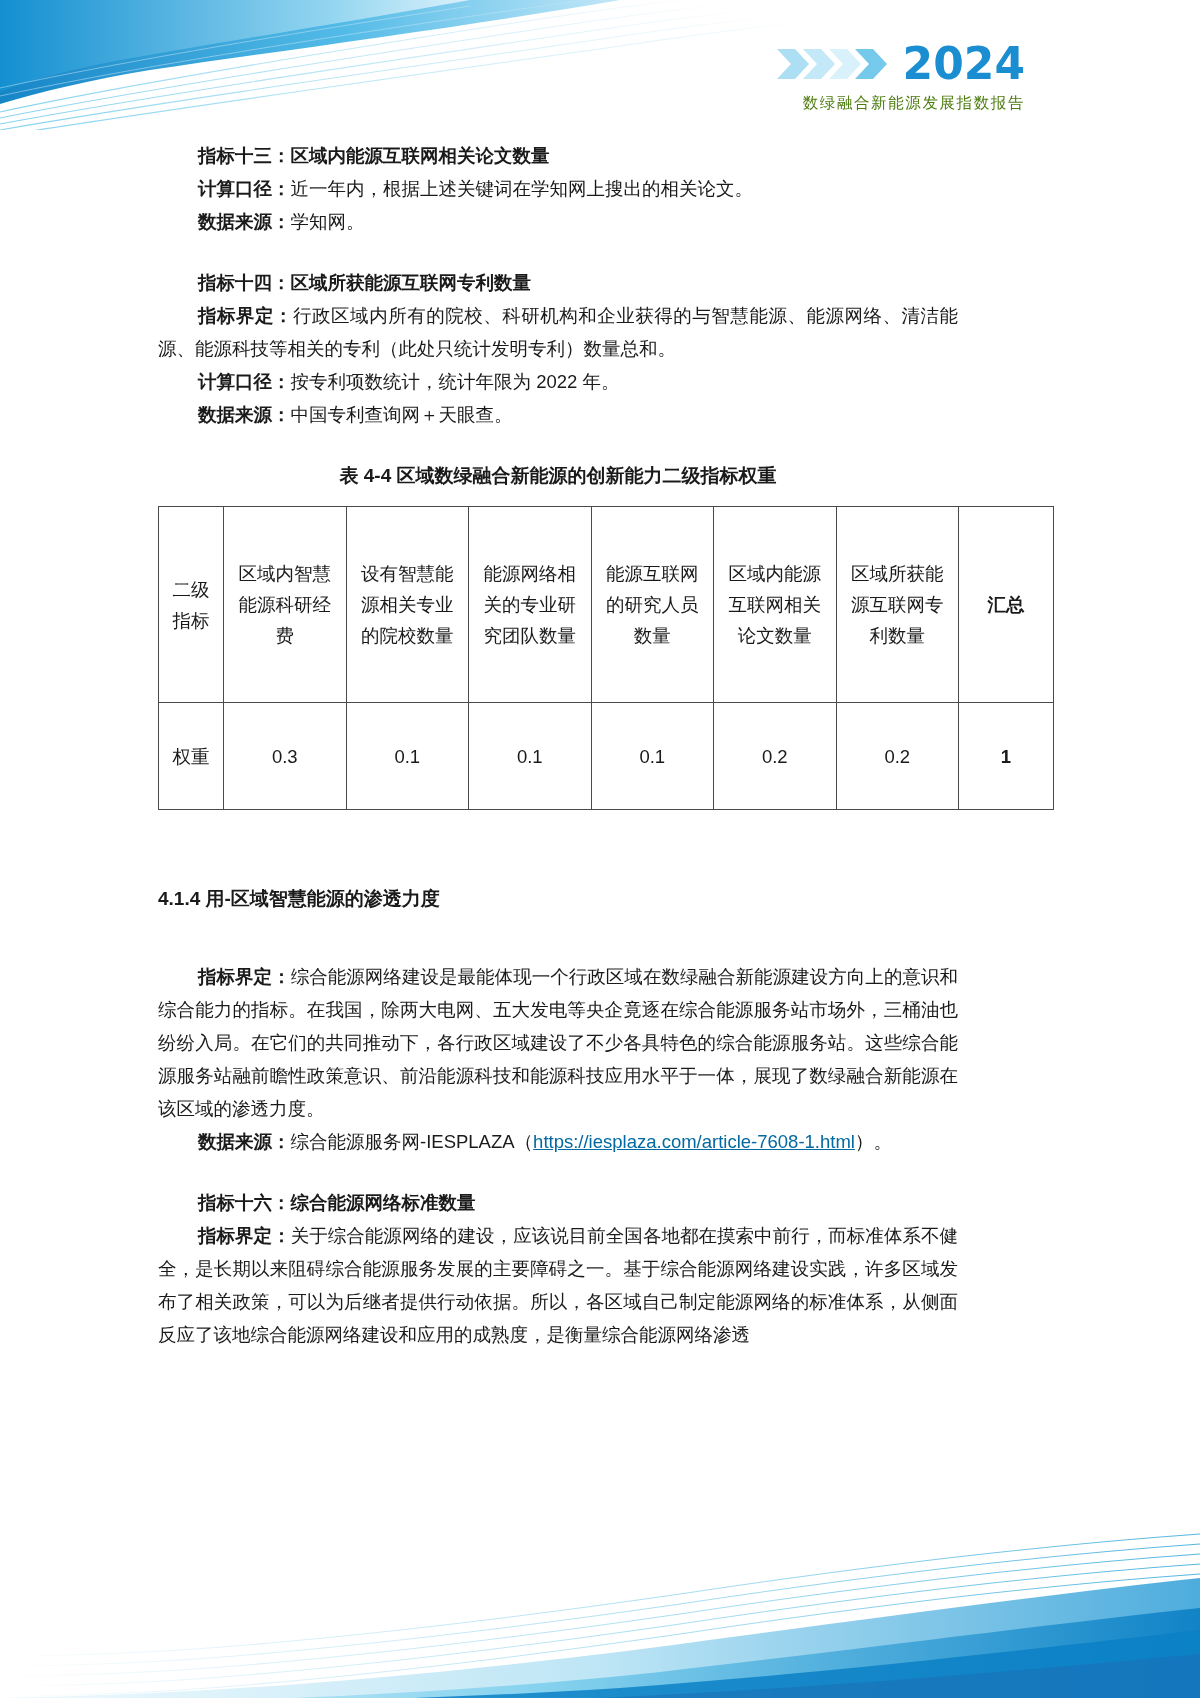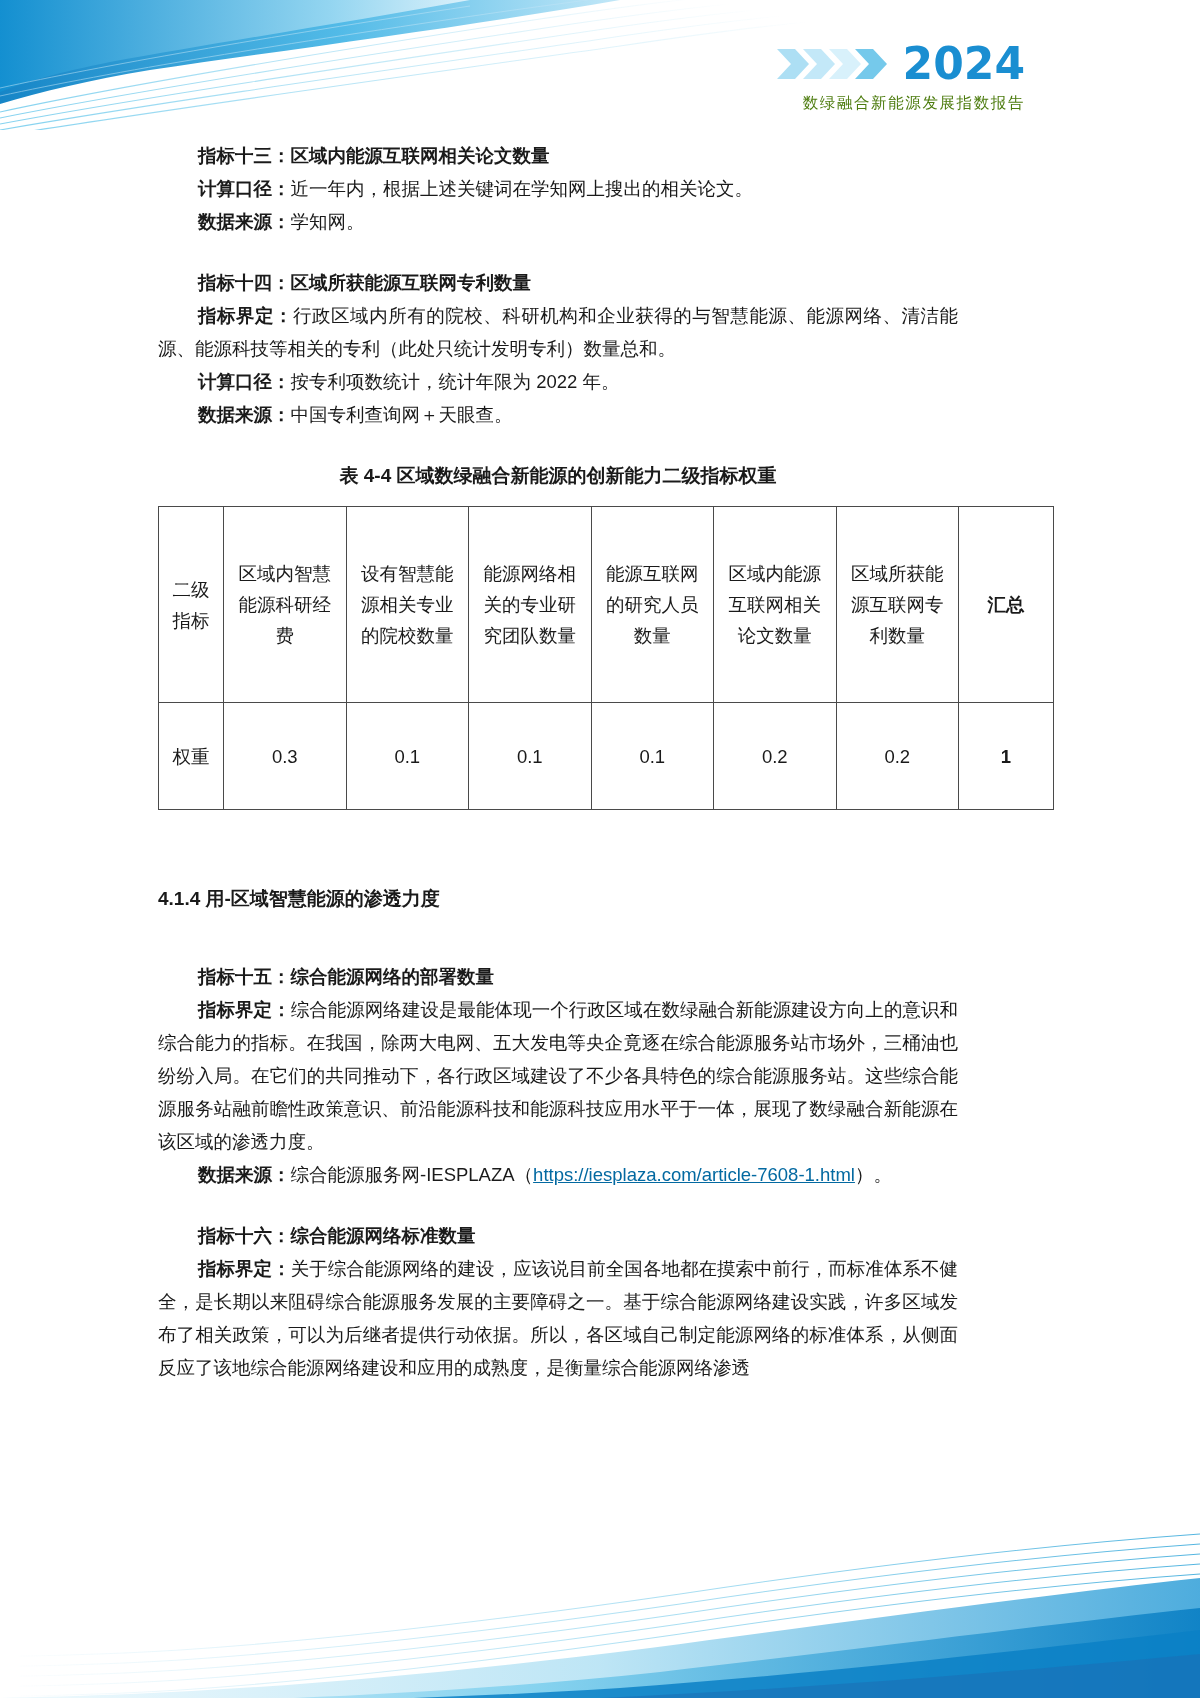--- a/index.html
+++ b/index.html
@@ -239,21 +239,20 @@
       </tbody>
     </table>
 
     <div class="gap-lg"></div>
     <div class="gap-md"></div>
 
     <p class="sec-head">4.1.4 用-区域智慧能源的渗透力度</p>
 
     <div class="gap-lg"></div>
 
-    <p class="h-ind">指标十五：综合能源网络的部署数量</p>
     <p class="indent"><span class="lbl">指标界定：</span><span>综合能源网络建设是最能体现一个行政区域在数绿融合新能源建设方向上的意识和综合能力的指标。在我国，除两大电网、五大发电等央企竟逐在综合能源服务站市场外，三桶油也纷纷入局。在它们的共同推动下，各行政区域建设了不少各具特色的综合能源服务站。这些综合能源服务站融前瞻性政策意识、前沿能源科技和能源科技应用水平于一体，展现了数绿融合新能源在该区域的渗透力度。</span></p>
     <p class="indent"><span class="lbl">数据来源：</span><span>综合能源服务网-IESPLAZA（</span><a class="link" href="#">https://iesplaza.com/article-7608-1.html</a><span>）。</span></p>
 
     <div class="gap-md"></div>
 
     <p class="h-ind">指标十六：综合能源网络标准数量</p>
     <p class="indent"><span class="lbl">指标界定：</span><span>关于综合能源网络的建设，应该说目前全国各地都在摸索中前行，而标准体系不健全，是长期以来阻碍综合能源服务发展的主要障碍之一。基于综合能源网络建设实践，许多区域发布了相关政策，可以为后继者提供行动依据。所以，各区域自己制定能源网络的标准体系，从侧面反应了该地综合能源网络建设和应用的成熟度，是衡量综合能源网络渗透</span></p>
 
   </div>
 

